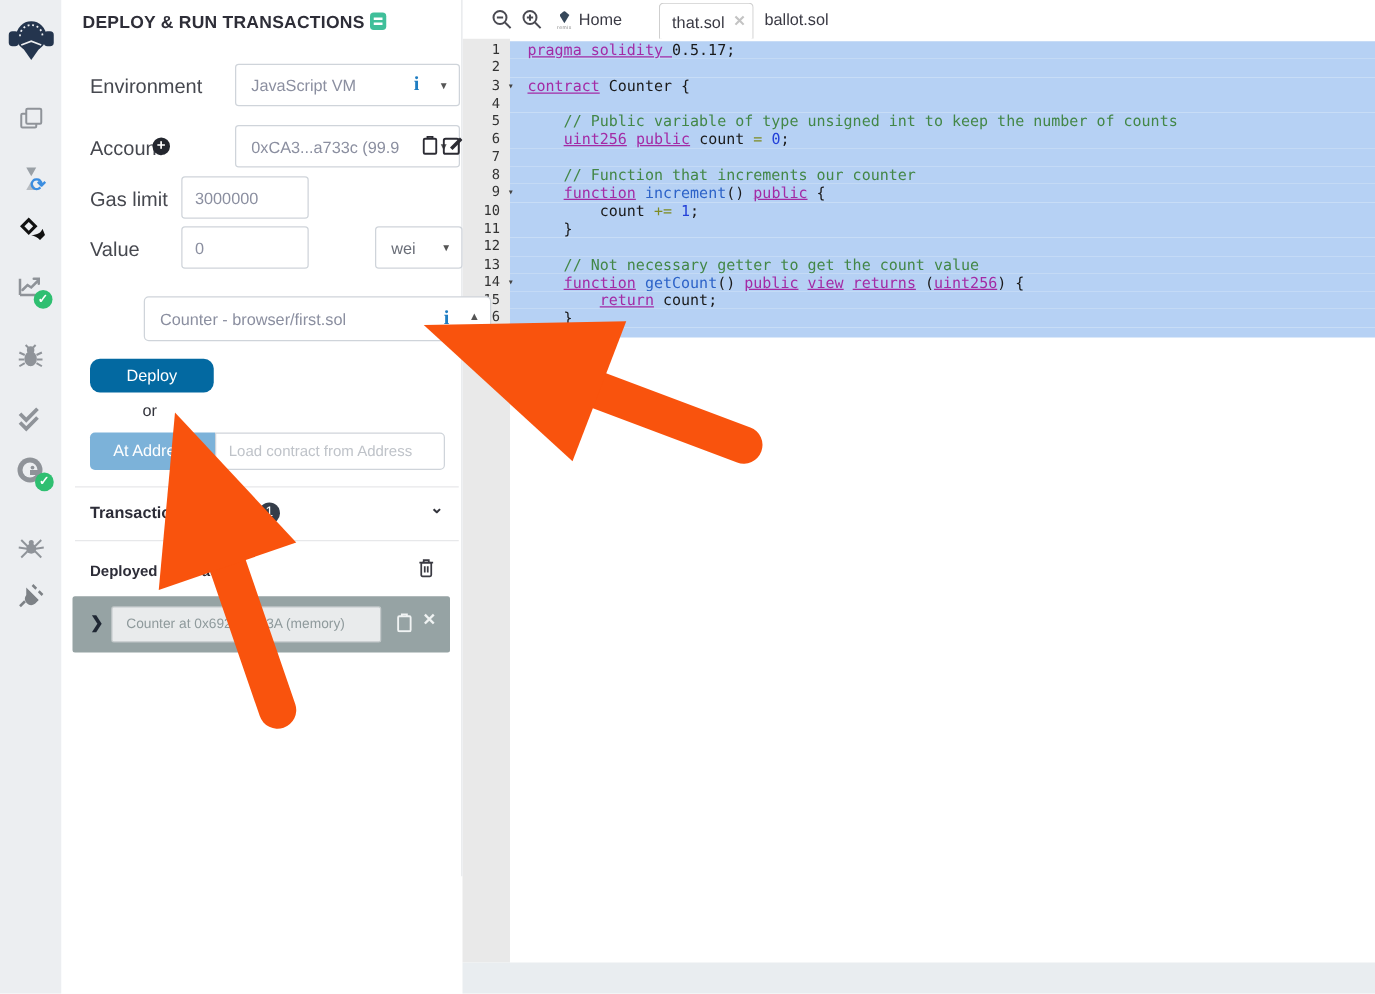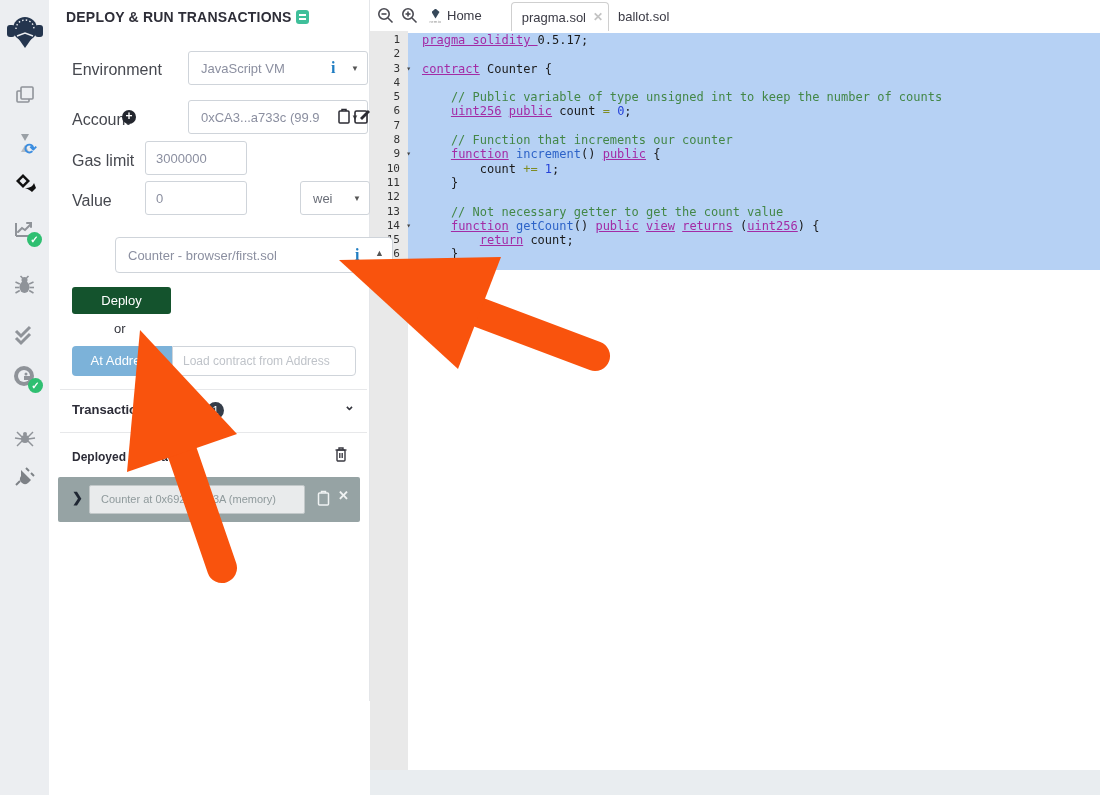--- a/index.html
+++ b/index.html
@@ -31,41 +31,41 @@
   input.inp::placeholder { color:#bfc3c9; }
 
   .i-icon { position:absolute; color:#1f7dc2; font-family:"Liberation Serif",serif; font-weight:bold;
             font-size:16px; line-height:16px; }
   .plus-circle { position:absolute; width:14px; height:14px; border-radius:50%; background:#23262e;
                  color:#fff; font-size:12px; line-height:13px; text-align:center; font-weight:bold; }
   .mini-svg { position:absolute; }
 
   .btn { position:absolute; border:none; color:#fff; font-size:13px; font-family:"Liberation Sans",sans-serif;
          text-align:center; cursor:pointer; }
-  .btn-deploy { left:23px; top:287px; width:99px; height:27px; background:#14532d; border-radius:3px; line-height:27px; }
+  .btn-deploy { left:23px; top:287px; width:99px; height:27px; background:#0369a1; border-radius:8px; line-height:27px; }
   .btn-ataddr { left:23px; top:346px; width:100px; height:30px; background:#7cb2d9; border-radius:4px 0 0 4px; line-height:30px; }
   .or-label { position:absolute; left:65px; top:321px; font-size:13px; color:#33343c; }
 
   .divider { position:absolute; left:11px; right:2px; height:1px; background:#e7e8ea; }
   .trans-label { position:absolute; left:23px; top:402px; font-size:13px; font-weight:700; color:#2d2d38; }
   .count-badge { position:absolute; left:158px; top:402px; width:17px; height:17px; border-radius:50%;
                  background:#353d49; color:#fff; font-size:11px; line-height:17px; text-align:center; }
   .chev-down { position:absolute; right:14px; top:398px; font-size:13px; color:#33343c; font-weight:bold; }
   .deployed-label { position:absolute; left:23px; top:450px; font-size:12px; font-weight:700; color:#2d2d38; }
 
   .deployed-bar { position:absolute; left:9px; top:477px; width:302px; height:45px; background:#96a3a4; border-radius:2px; }
   .bar-chev { position:absolute; left:14px; top:13px; color:#1f2733; font-size:13px; font-weight:bold; }
   .bar-title { position:absolute; left:31px; top:8px; width:216px; height:29px; background:#e9ebec;
                border:1px solid #c2c8c9; border-radius:2px; font-size:11px; color:#8f9a9c; line-height:27px;
                padding-left:11px; white-space:nowrap; overflow:hidden; }
   .bar-ico { position:absolute; top:13px; color:#f0f3f3; }
 
   
   .editor { position:absolute; left:370px; top:0; width:730px; height:795px; background:#fff; }
-  .tabbar { position:absolute; left:0; top:0; right:0; height:31px; background:#fff; display:flex; align-items:center; }
+  .tabbar { position:absolute; left:16px; top:0; right:0; height:31px; background:#fff; display:flex; align-items:center; }
   .zoom-ico { margin-left:7px; }
   .home-tab { display:flex; align-items:flex-start; margin-left:11px; cursor:pointer; }
   .home-glyph { width:13px; text-align:center; margin-right:5px; margin-top:1px; }
   .home-glyph .drop { width:8px; height:10px; background:#36485a; margin:0 auto;
                       clip-path:polygon(50% 0,100% 35%,50% 100%,0 35%); }
   .home-glyph .word { font-size:4px; color:#8a8a8a; letter-spacing:.4px; }
   .tab-label { font-size:13px; color:#3a3a44; }
   .tab-active { position:relative; margin-left:29px; height:29px; margin-top:2px; padding:0 22px 0 10px;
                 border:1px solid #cfcfcf; border-bottom:none; border-radius:4px 4px 0 0; background:#fff;
                 display:flex; align-items:center; cursor:pointer; }
@@ -277,21 +277,21 @@
     </svg>
     <div style="display:flex; align-items:center; height:100%">
         <div class="home-tab">
           <span class="home-glyph">
             <div class="drop"></div>
             <div class="word">remix</div>
           </span>
           <span class="tab-label">Home</span>
         </div>
         <div class="tab-active">
-          <span class="tab-label">pragma.sol</span>
+          <span class="tab-label">that.sol</span>
           <span class="tab-close">✕</span>
         </div>
         <div class="tab-plain"><span class="tab-label">ballot.sol</span></div>
       </div>
   </div>
 
   <div class="gutter-bg"></div>
   <div class="code-wrap">
       <div class="code-row">
         <div class="gut">1</div>

